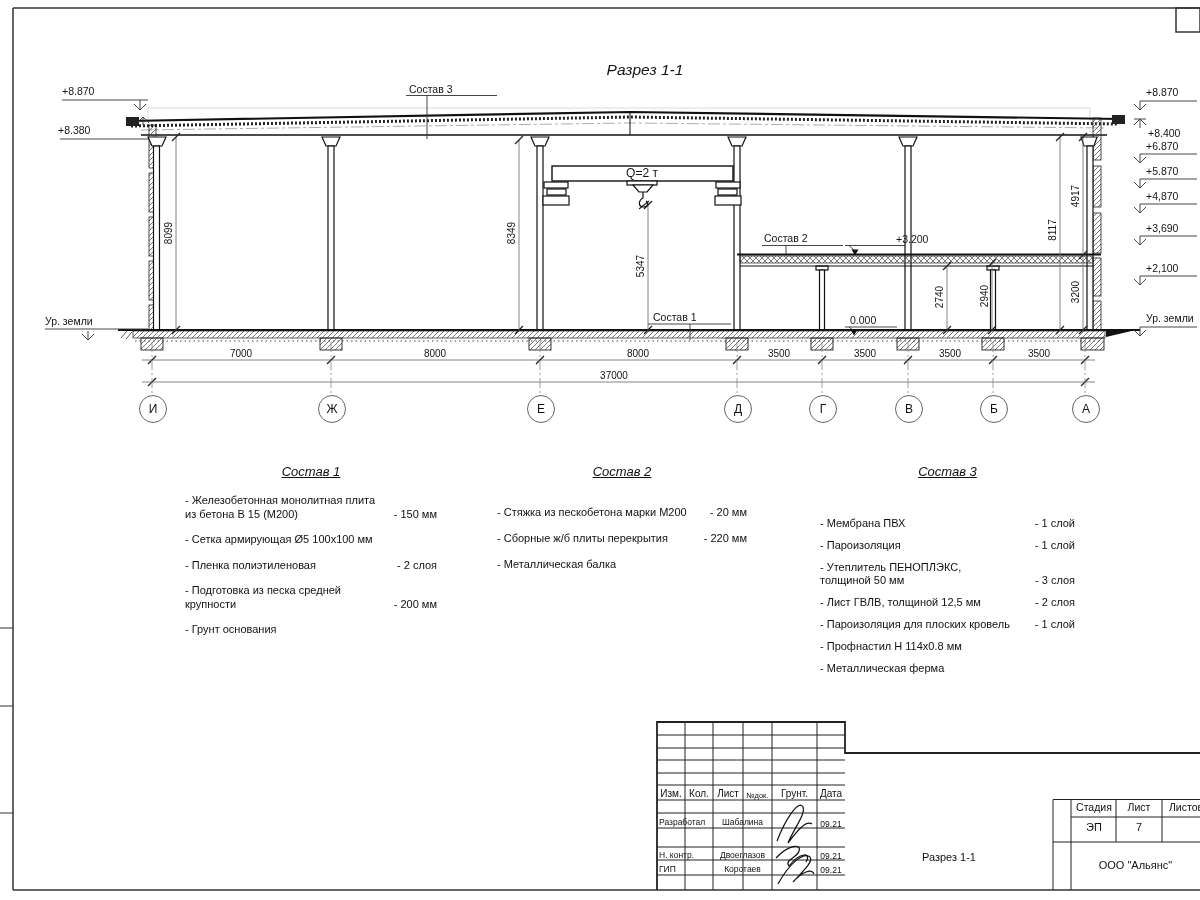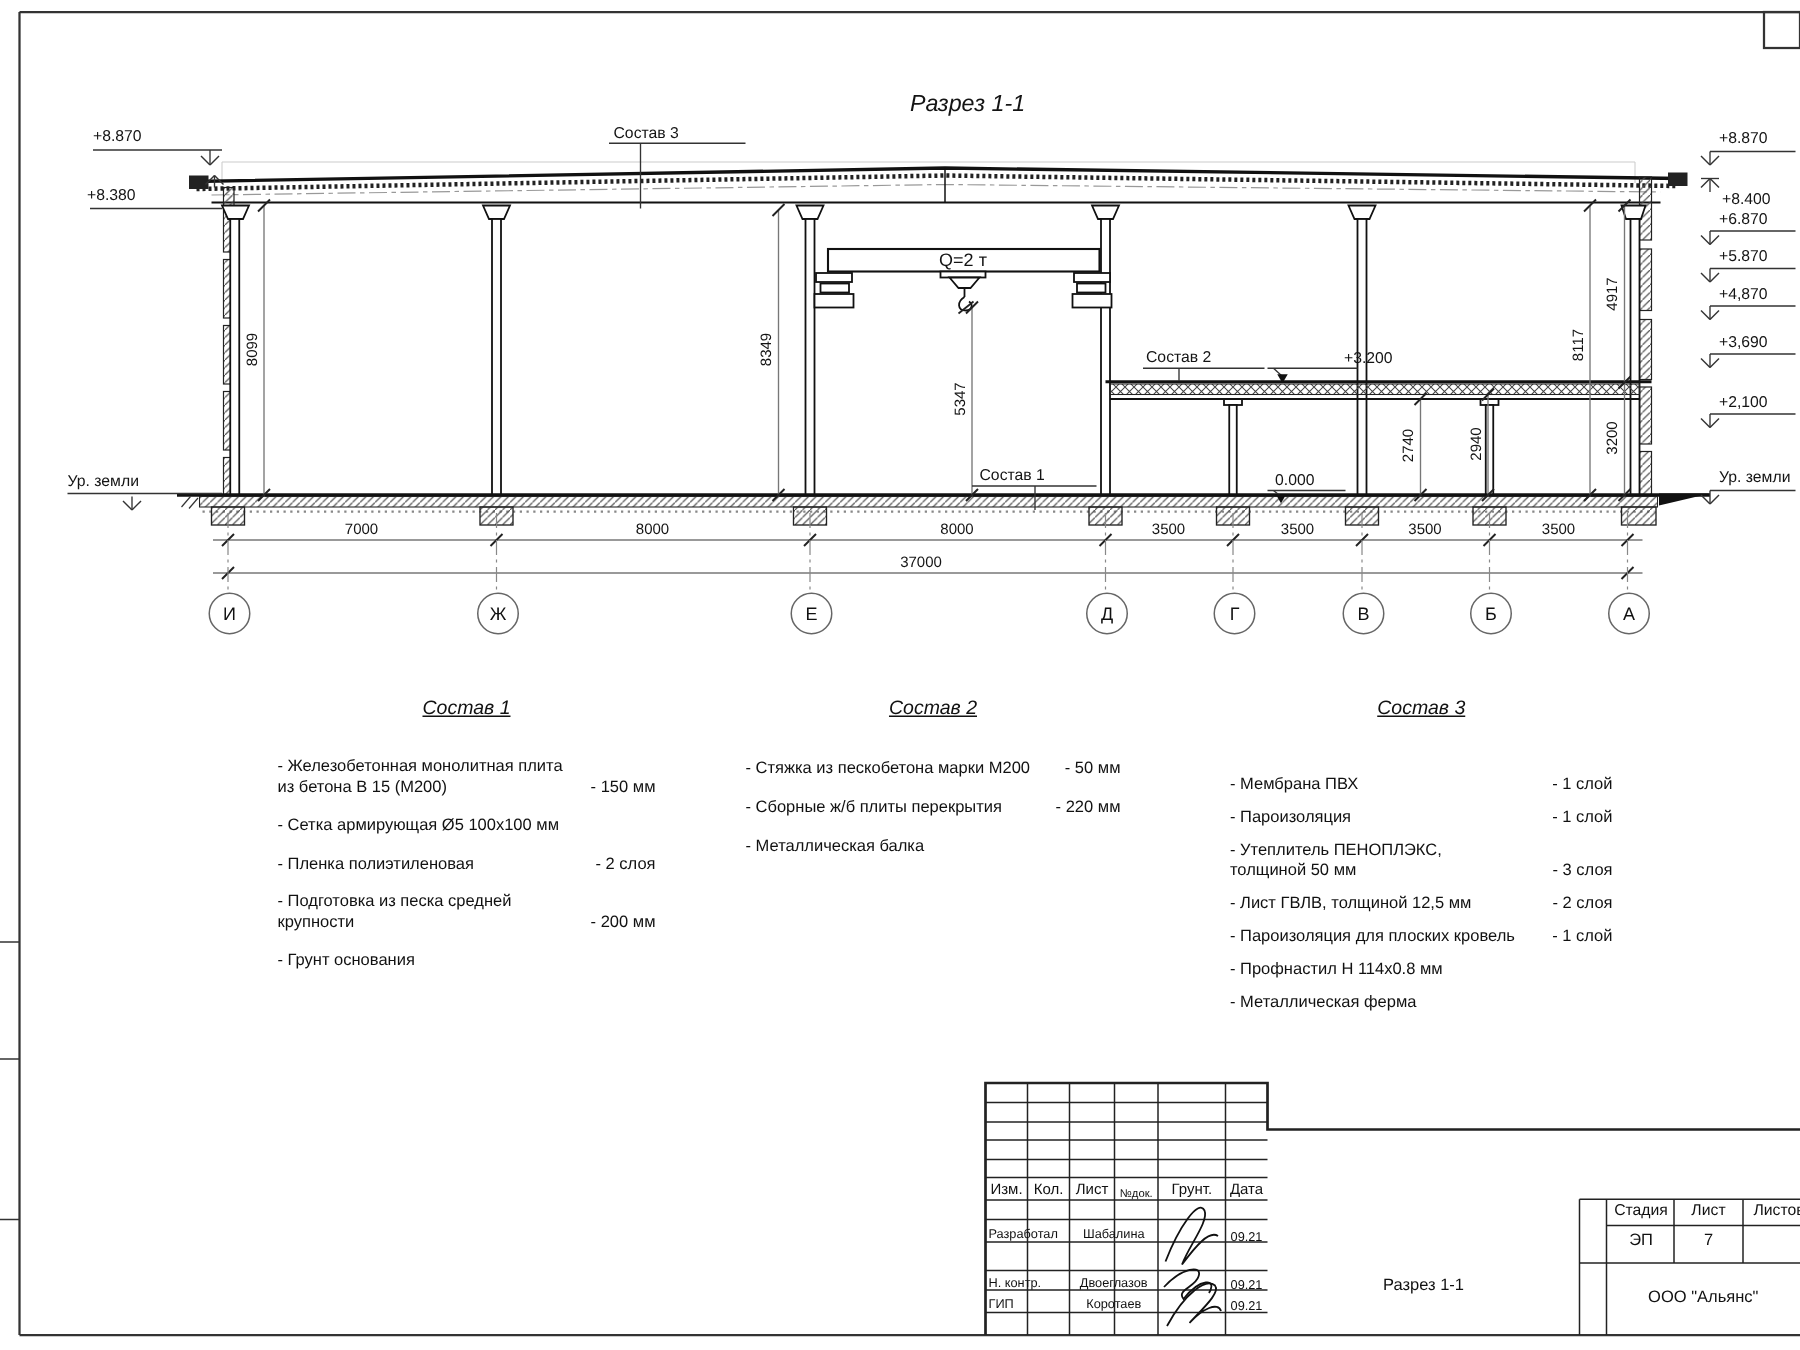--- a/index.html
+++ b/index.html
@@ -330,21 +330,21 @@
 <div class="bub" style="left:318px;top:395px">Ж</div>
 <div class="bub" style="left:527px;top:395px">Е</div>
 <div class="bub" style="left:724px;top:395px">Д</div>
 <div class="bub" style="left:809px;top:395px">Г</div>
 <div class="bub" style="left:895px;top:395px">В</div>
 <div class="bub" style="left:980px;top:395px">Б</div>
 <div class="bub" style="left:1072px;top:395px">А</div>
 
 <div class="comp comp1" style="left:185px;top:464px;width:252px">
   <div class="comp-title">Состав 1</div>
-  <div style="margin-top:26px">
+  <div style="margin-top:15px">
     <div class="ci">
           <div class="ct">
             <div>- Железобетонная  монолитная плита</div>
             <div>из бетона В 15 (М200)</div>
           </div>
           <div class="cv">- 150 мм</div>
         </div>
     <div class="ci">
           <div class="ct">
             <div>- Сетка армирующая Ø5 100x100 мм</div>
@@ -373,21 +373,21 @@
   </div>
 </div>
 
 <div class="comp comp2" style="left:497px;top:464px;width:250px">
   <div class="comp-title">Состав 2</div>
   <div style="margin-top:27px">
     <div class="ci">
           <div class="ct">
             <div>- Стяжка из пескобетона марки М200</div>
           </div>
-          <div class="cv">- 50 мм</div>
+          <div class="cv">- 20 мм</div>
         </div>
     <div class="ci">
           <div class="ct">
             <div>- Сборные ж/б плиты перекрытия</div>
           </div>
           <div class="cv">- 220 мм</div>
         </div>
     <div class="ci">
           <div class="ct">
             <div>- Металлическая балка</div>

